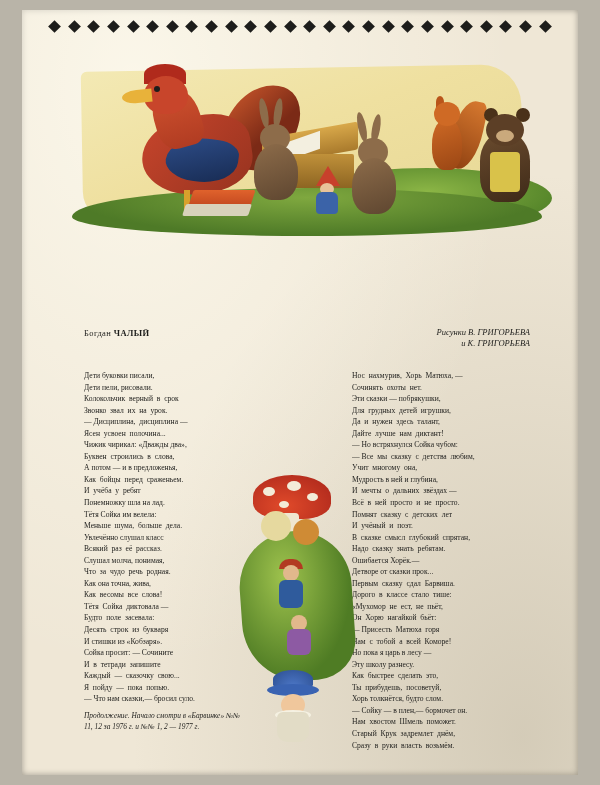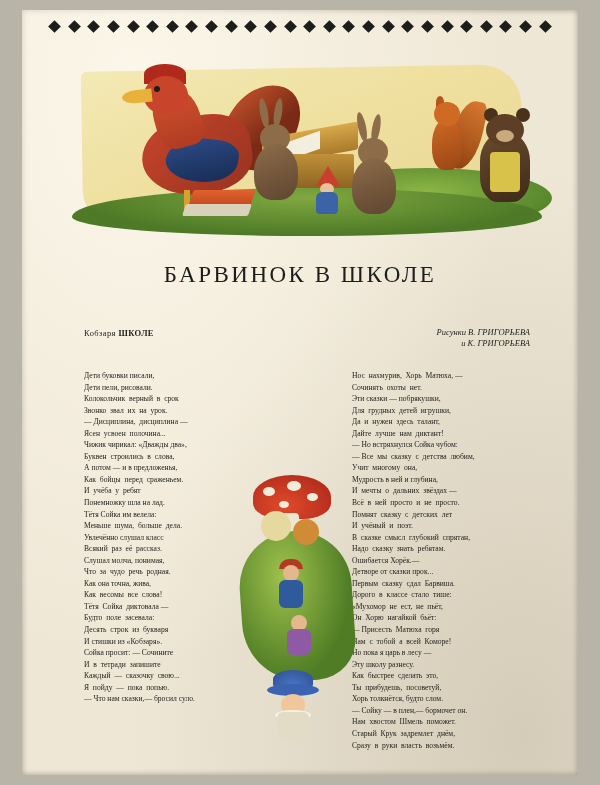--- a/index.html
+++ b/index.html
@@ -266,25 +266,24 @@
     <div class="bear">
       <div class="b-ear" style="left:12px"></div>
       <div class="b-ear" style="left:44px"></div>
       <div class="b-body"></div>
       <div class="b-apron"></div>
       <div class="b-head"></div>
       <div class="b-snout"></div>
     </div>
   </div>
 
-  <div class="title">БАРВИНОК В ШКОЛЕ</div>
 
   <div class="byline">
-    <span>Кобзаря</span>
-    <b>ШКОЛЕ</b>
+    <span>Богдан</span>
+    <b>ЧАЛЫЙ</b>
   </div>
 
   <div class="credits">
     <div>Рисунки В. ГРИГОРЬЕВА</div>
     <div>и К. ГРИГОРЬЕВА</div>
   </div>
 
   <div class="col col-left"><div>Дети буковки писали,</div><div>Дети пели, рисовали.</div><div>Колокольчик  верный  в  срок</div><div>Звонко  звал  их  на  урок.</div><div>— Дисциплина,  дисциплина —</div><div>Ясен  усвоен  полочина...</div><div>Чижик чирикал: «Дважды два»,</div><div>Буквен  строились  в  слова,</div><div>А потом — и в предложенья,</div><div>Как  бойцы  перед  сраженьем.</div><div>И  учёба  у  ребят</div><div>Понемножку шла на лад.</div><div>Тётя Сойка им велела:</div><div>Меньше  шума,  больше  дела.</div><div>Увлечённо слушал класс</div><div>Всякий  раз  её  рассказ.</div><div>Слушал молча, понимая,</div><div>Что  за  чудо  речь  родная.</div><div>Как она точна, жива,</div><div>Как  весомы  все  слова!</div><div>Тётя  Сойка  диктовала —</div><div>Будто  поле  засевала:</div><div>Десять  строк  из  букваря</div><div>И стишки из «Кобзаря».</div><div>Сойка просит: — Сочините</div><div>И  в  тетради  запишите</div><div>Каждый  —  сказочку  свою...</div><div>Я  пойду  —  пока  попью.</div><div>— Что нам сказки,— бросил суло.</div></div>
   <div class="col col-right"><div>Нос  нахмурив,  Хорь  Матюха, —</div><div>Сочинять  охоты  нет.</div><div>Эти сказки — побрякушки,</div><div>Для  грудных  детей  игрушки,</div><div>Да  и  нужен  здесь  талант,</div><div>Дайте  лучше  нам  диктант!</div><div>— Но встряхнулся Сойка чубом:</div><div>— Все  мы  сказку  с  детства  любим,</div><div>Учит  многому  она,</div><div>Мудрость в ней и глубина,</div><div>И  мечты  о  дальних  звёздах —</div><div>Всё  в  ней  просто  и  не  просто.</div><div>Помнят  сказку  с  детских  лет</div><div>И  учёный  и  поэт.</div><div>В  сказке  смысл  глубокий  спрятан,</div><div>Надо  сказку  знать  ребятам.</div><div>Ошибается Хорёк.—</div><div>Детворе от сказки прок...</div><div>Первым  сказку  сдал  Барвиша.</div><div>Дорого  в  классе  стало  тише:</div><div>«Мухомор  не  ест,  не  пьёт,</div><div>Он  Хорю  нагайкой  бьёт:</div><div>— Присесть  Матюха  горя</div><div>Нам  с  тобой  а  всей  Коморе!</div><div>Но пока я царь в лесу —</div><div>Эту школу разнесу.</div><div>Как  быстрее  сделать  это,</div><div>Ты  прибудешь,  посоветуй,</div><div>Хорь толкнётся, будто слом.</div><div>— Сойку — в плен,— бормочет он.</div><div>Нам  хвостом  Шмель  поможет.</div><div>Старый  Крук  задремлет  днём,</div><div>Сразу  в  руки  власть  возьмём.</div></div>
 
@@ -310,13 +309,14 @@
     </div>
     <div class="ca-boy">
       <div class="boy-hat"></div>
       <div class="boy-hat2"></div>
       <div class="boy-face"></div>
       <div class="boy-collar"></div>
       <div class="boy-body"></div>
     </div>
   </div>
 
+  <div class="note">Продолжение. Начало смотри в «Барвинке»  №№ 11, 12 за 1976 г. и №№ 1, 2 — 1977 г.</div>
 </div>
 
 </body></html>

